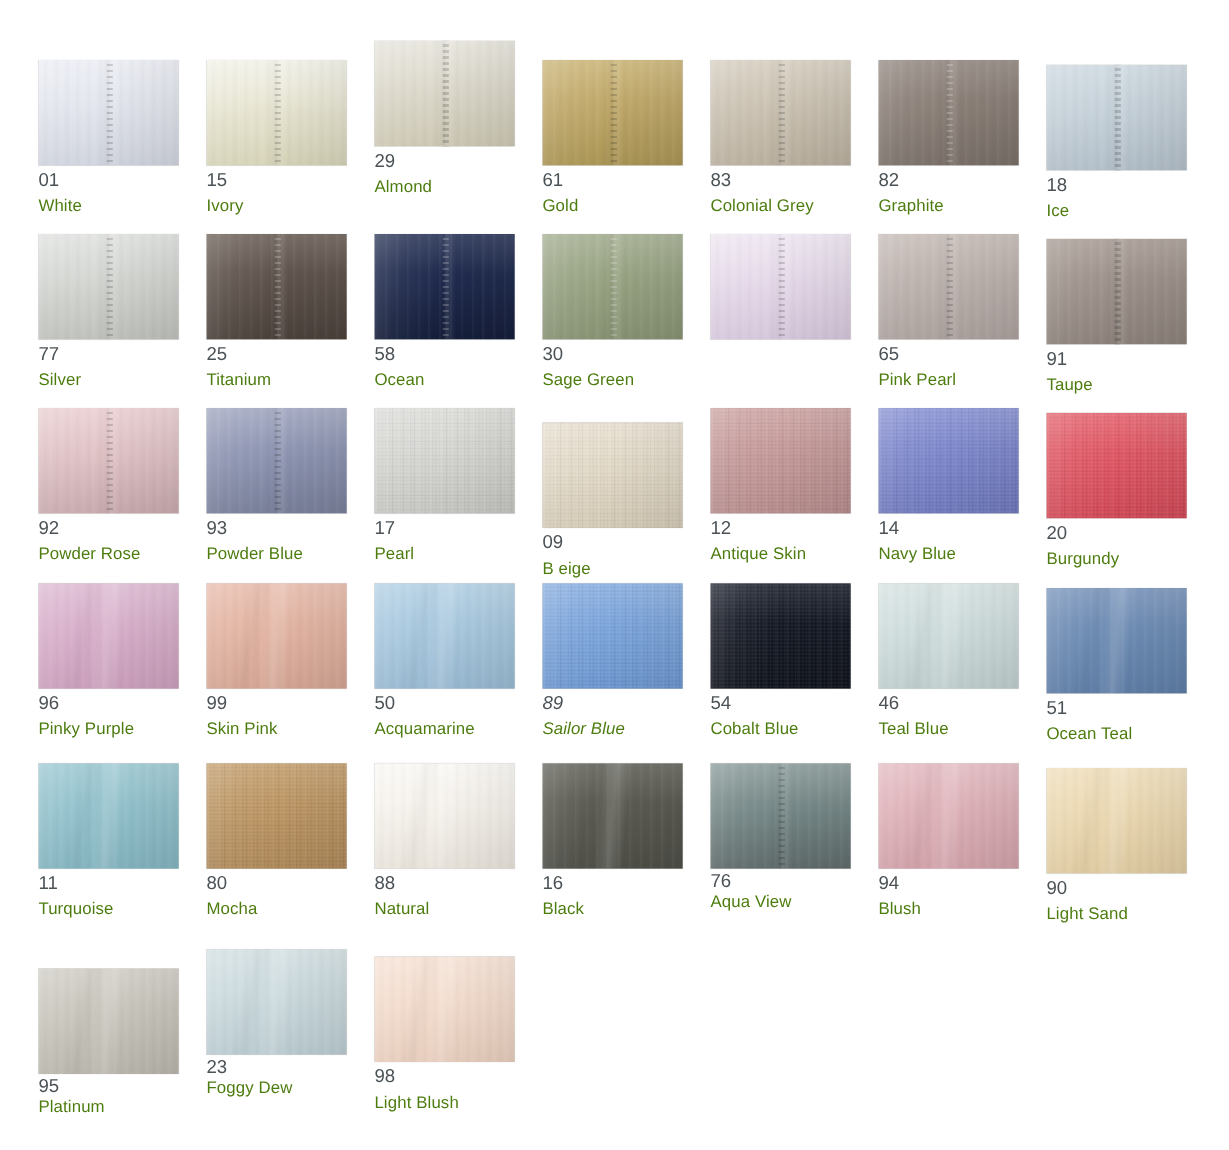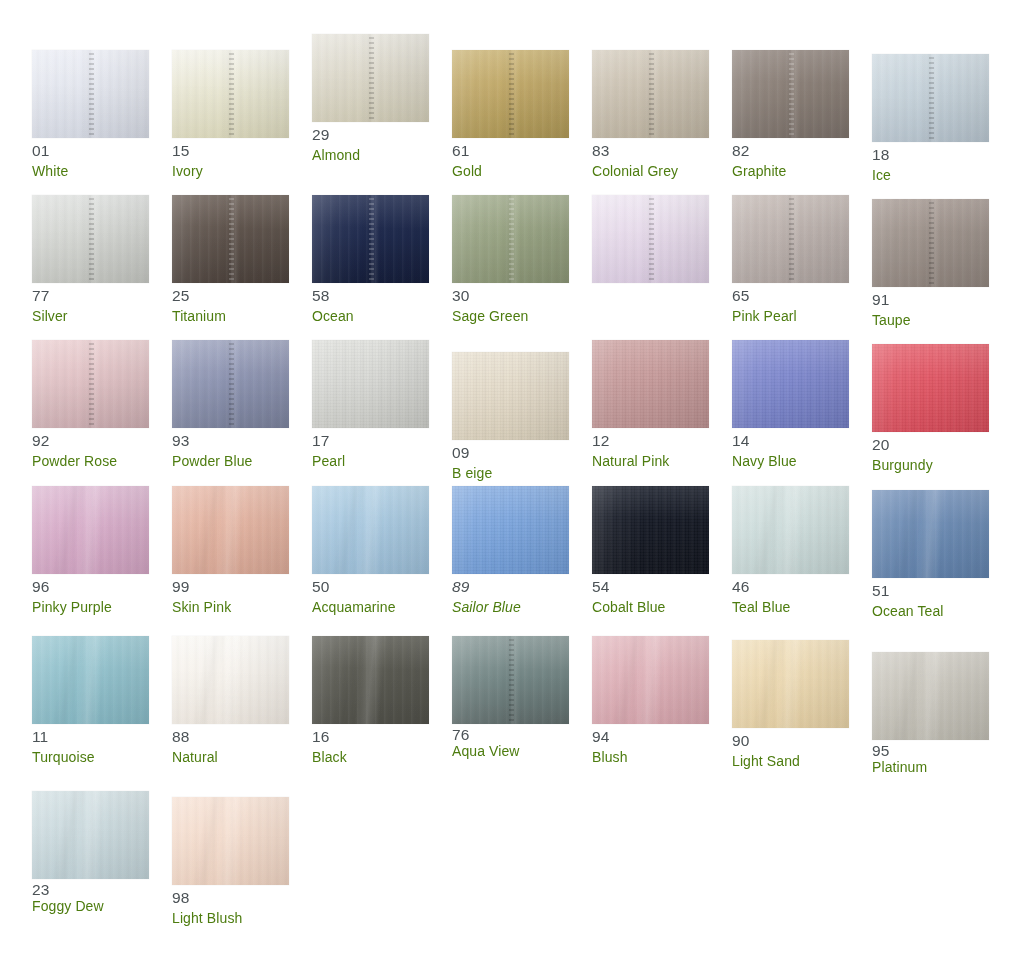--- a/index.html
+++ b/index.html
@@ -431,21 +431,21 @@
         <div class="cell-inner">
           <div class="swatch grain">
             <div class="fill" style="background: linear-gradient(rgb(205, 163, 162) 0%, rgb(198, 154, 154) 48%, rgb(189, 145, 145) 100%);"></div>
             <div class="weave"></div>
             <div class="grainlay"></div>
             <div class="shade"></div>
             <div class="shade2"></div>
           </div>
           <div class="labels">
             <span class="code">12</span>
-            <span class="name">Natural Pink</span>
+            <span class="name">Antique Skin</span>
           </div>
         </div>
       </div>
       <div class="cell" style="height: 146px; padding-top: 0px;">
         <div class="cell-inner">
           <div class="swatch grain">
             <div class="fill" style="background: linear-gradient(rgb(135, 145, 212) 0%, rgb(125, 135, 205) 48%, rgb(114, 124, 195) 100%);"></div>
             <div class="weave"></div>
             <div class="grainlay"></div>
             <div class="shade"></div>
@@ -582,20 +582,35 @@
           <div class="swatch crease">
             <div class="fill" style="background: linear-gradient(rgb(157, 201, 211) 0%, rgb(147, 194, 205) 48%, rgb(136, 186, 198) 100%);"></div>
             <div class="weave"></div>
             <div class="creaselay"></div>
             <div class="shade"></div>
             <div class="shade2"></div>
           </div>
           <div class="labels">
             <span class="code">11</span>
             <span class="name">Turquoise</span>
+          </div>
+        </div>
+      </div>
+      <div class="cell" style="height: 155px; padding-top: 0px;">
+        <div class="cell-inner">
+          <div class="swatch grain">
+            <div class="fill" style="background: linear-gradient(rgb(196, 158, 108) 0%, rgb(189, 150, 99) 48%, rgb(180, 141, 91) 100%);"></div>
+            <div class="weave"></div>
+            <div class="grainlay"></div>
+            <div class="shade"></div>
+            <div class="shade2"></div>
+          </div>
+          <div class="labels">
+            <span class="code">80</span>
+            <span class="name">Mocha</span>
           </div>
         </div>
       </div>
       <div class="cell" style="height: 155px; padding-top: 0px;">
         <div class="cell-inner">
           <div class="swatch crease">
             <div class="fill" style="background: linear-gradient(rgb(250, 248, 244) 0%, rgb(246, 242, 236) 48%, rgb(241, 235, 227) 100%);"></div>
             <div class="weave"></div>
             <div class="creaselay"></div>
             <div class="shade"></div>

